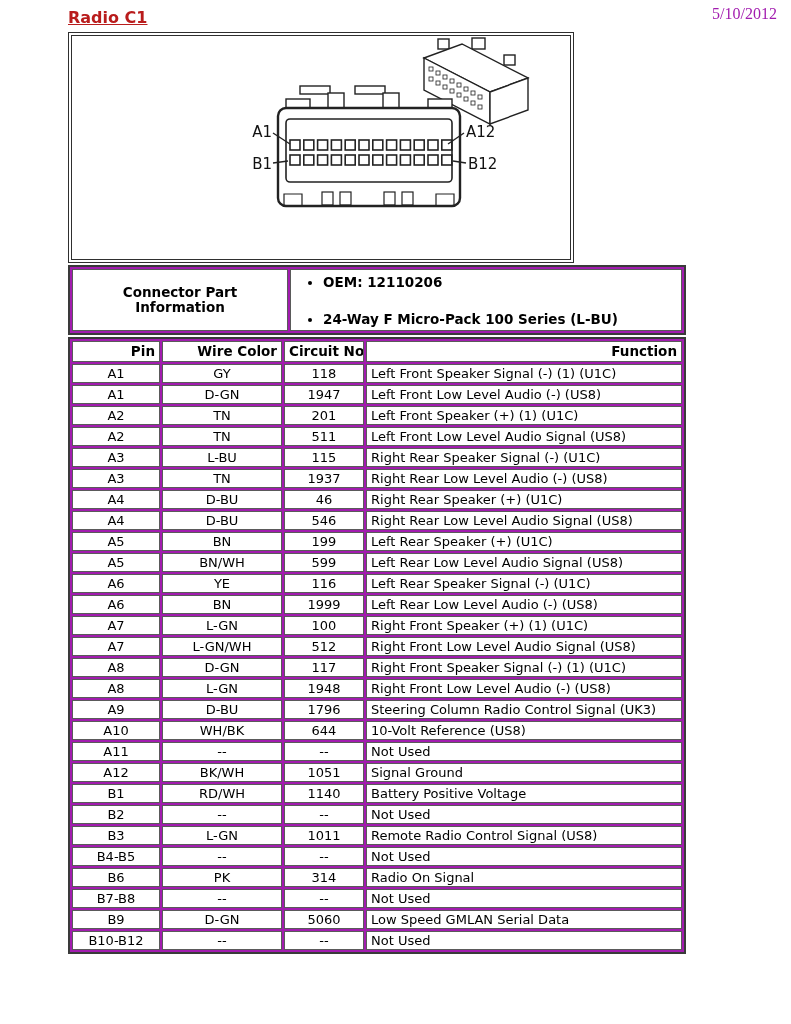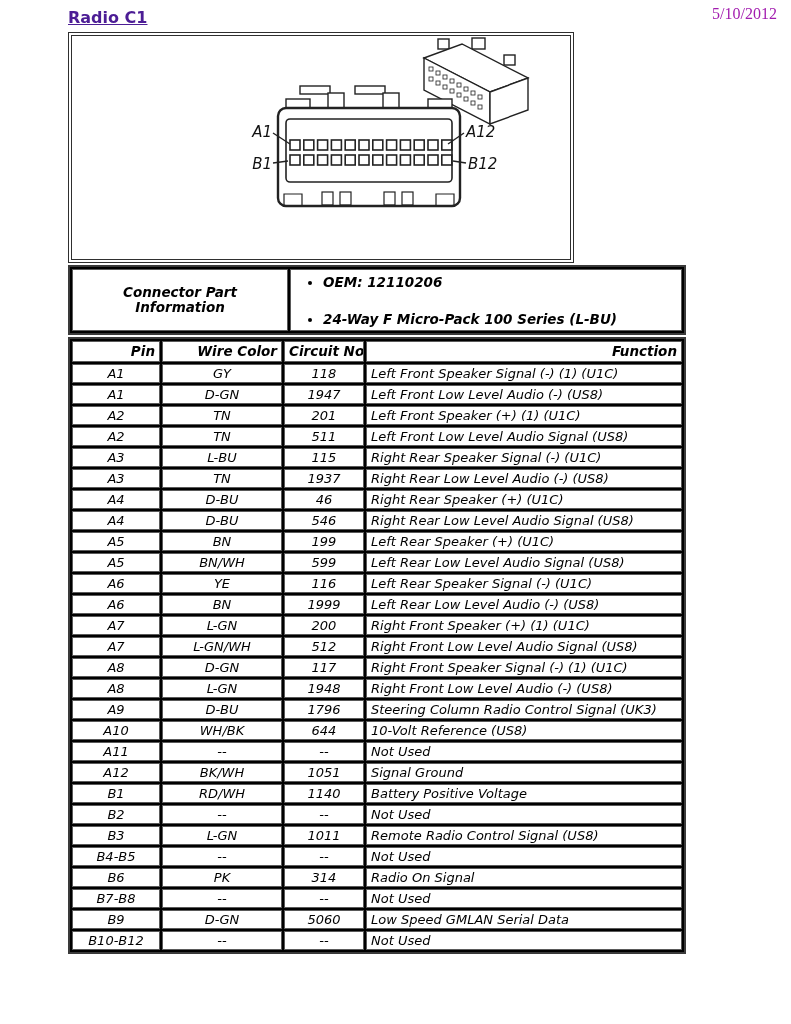--- a/index.html
+++ b/index.html
@@ -8,51 +8,51 @@
     width:791px;height:1024px;
     background:#ffffff;
     font-family:"DejaVu Sans","Liberation Sans",sans-serif;
     color:#000;
     overflow:hidden;
   }
   .page-title{
     margin:8px 0 5px 68px;
     font-size:16px;
     font-weight:bold;
-    color:#4c1d95;
+    color:#b91c1c;
     text-decoration:underline;
     display:inline-block;
   }
   .page-date{
     position:absolute;
     top:5px;right:14px;
     font-family:"Liberation Serif","DejaVu Serif",serif;
     font-size:16px;
     color:#a21caf;
   }
-  .content{margin-left:68px;width:506px;font-style:italic;}
+  .content{margin-left:68px;width:506px;}
   
   .diagram-box{
     border:1px solid #2f2f2f;
     padding:2px;
     background:#fff;
   }
   .diagram-inner{
     border:1px solid #2f2f2f;
     height:223px;
     overflow:hidden;
   }
   .diagram-inner svg{display:block;}
   
   table{
     width:618px;
     border-collapse:separate;
     border-spacing:2px;
     border:2px solid #3a3a3a;
-    background:#000000;
+    background:#a21caf;
     margin-top:2px;
     box-sizing:border-box;
     table-layout:fixed;
   }
   td,th{
     border:1px solid #5a5a5a;
     font-size:13px;
     line-height:15px;
     padding:1px 4px;
     background:#fff;
@@ -301,21 +301,21 @@
           </tr>
           <tr>
             <td class="c0">A6</td>
             <td class="c1">BN</td>
             <td class="c2">1999</td>
             <td class="c3">Left Rear Low Level Audio (-) (US8)</td>
           </tr>
           <tr>
             <td class="c0">A7</td>
             <td class="c1">L-GN</td>
-            <td class="c2">200</td>
+            <td class="c2">100</td>
             <td class="c3">Right Front Speaker (+) (1) (U1C)</td>
           </tr>
           <tr>
             <td class="c0">A7</td>
             <td class="c1">L-GN/WH</td>
             <td class="c2">512</td>
             <td class="c3">Right Front Low Level Audio Signal (US8)</td>
           </tr>
           <tr>
             <td class="c0">A8</td>

